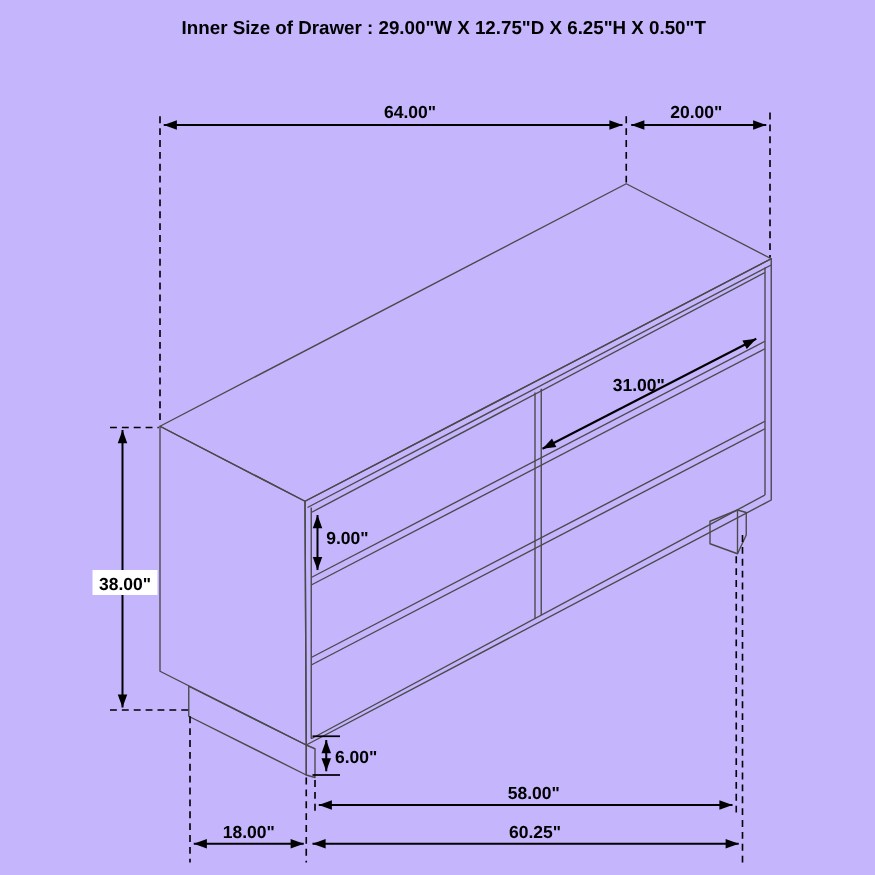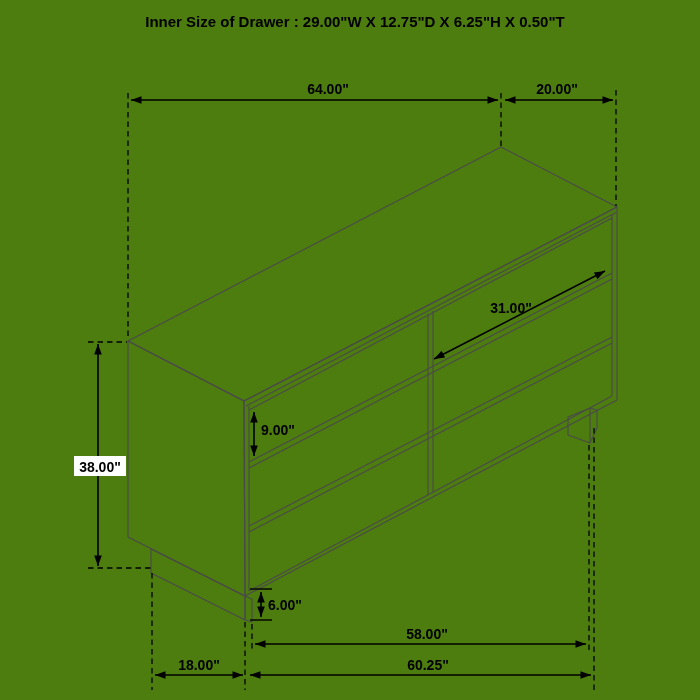--- a/index.html
+++ b/index.html
@@ -1,20 +1,20 @@
 <!DOCTYPE html>
 <html><head>
 <meta charset="utf-8">
 <style>
   html, body { margin: 0; padding: 0; background: #ffffff; }
   .canvas {
     position: relative;
     width: 700px;
     height: 700px;
-    background: #4d7c0f;
+    background: #c4b5fd;
     font-family: "Liberation Sans", sans-serif;
   }
   svg { display: block; }
   .title-text {
     font-family: "Liberation Sans", sans-serif;
     font-size: 15px;
     font-weight: bold;
     fill: #000000;
   }
   .dim-text {

